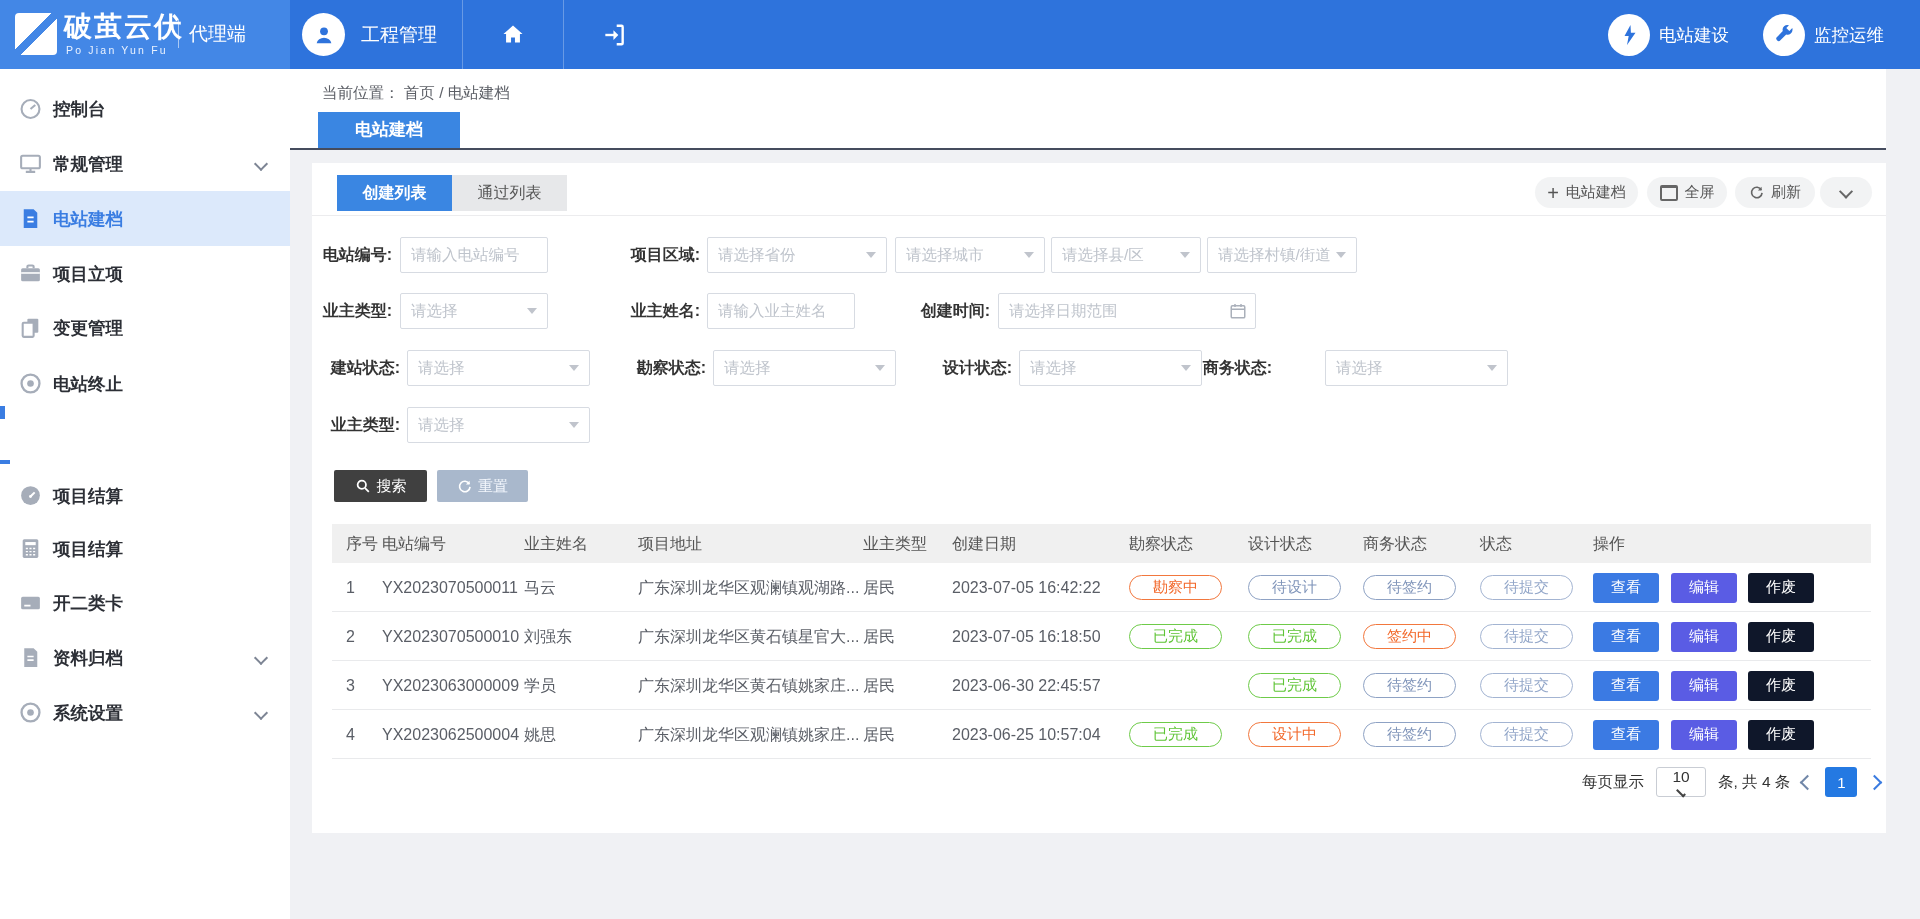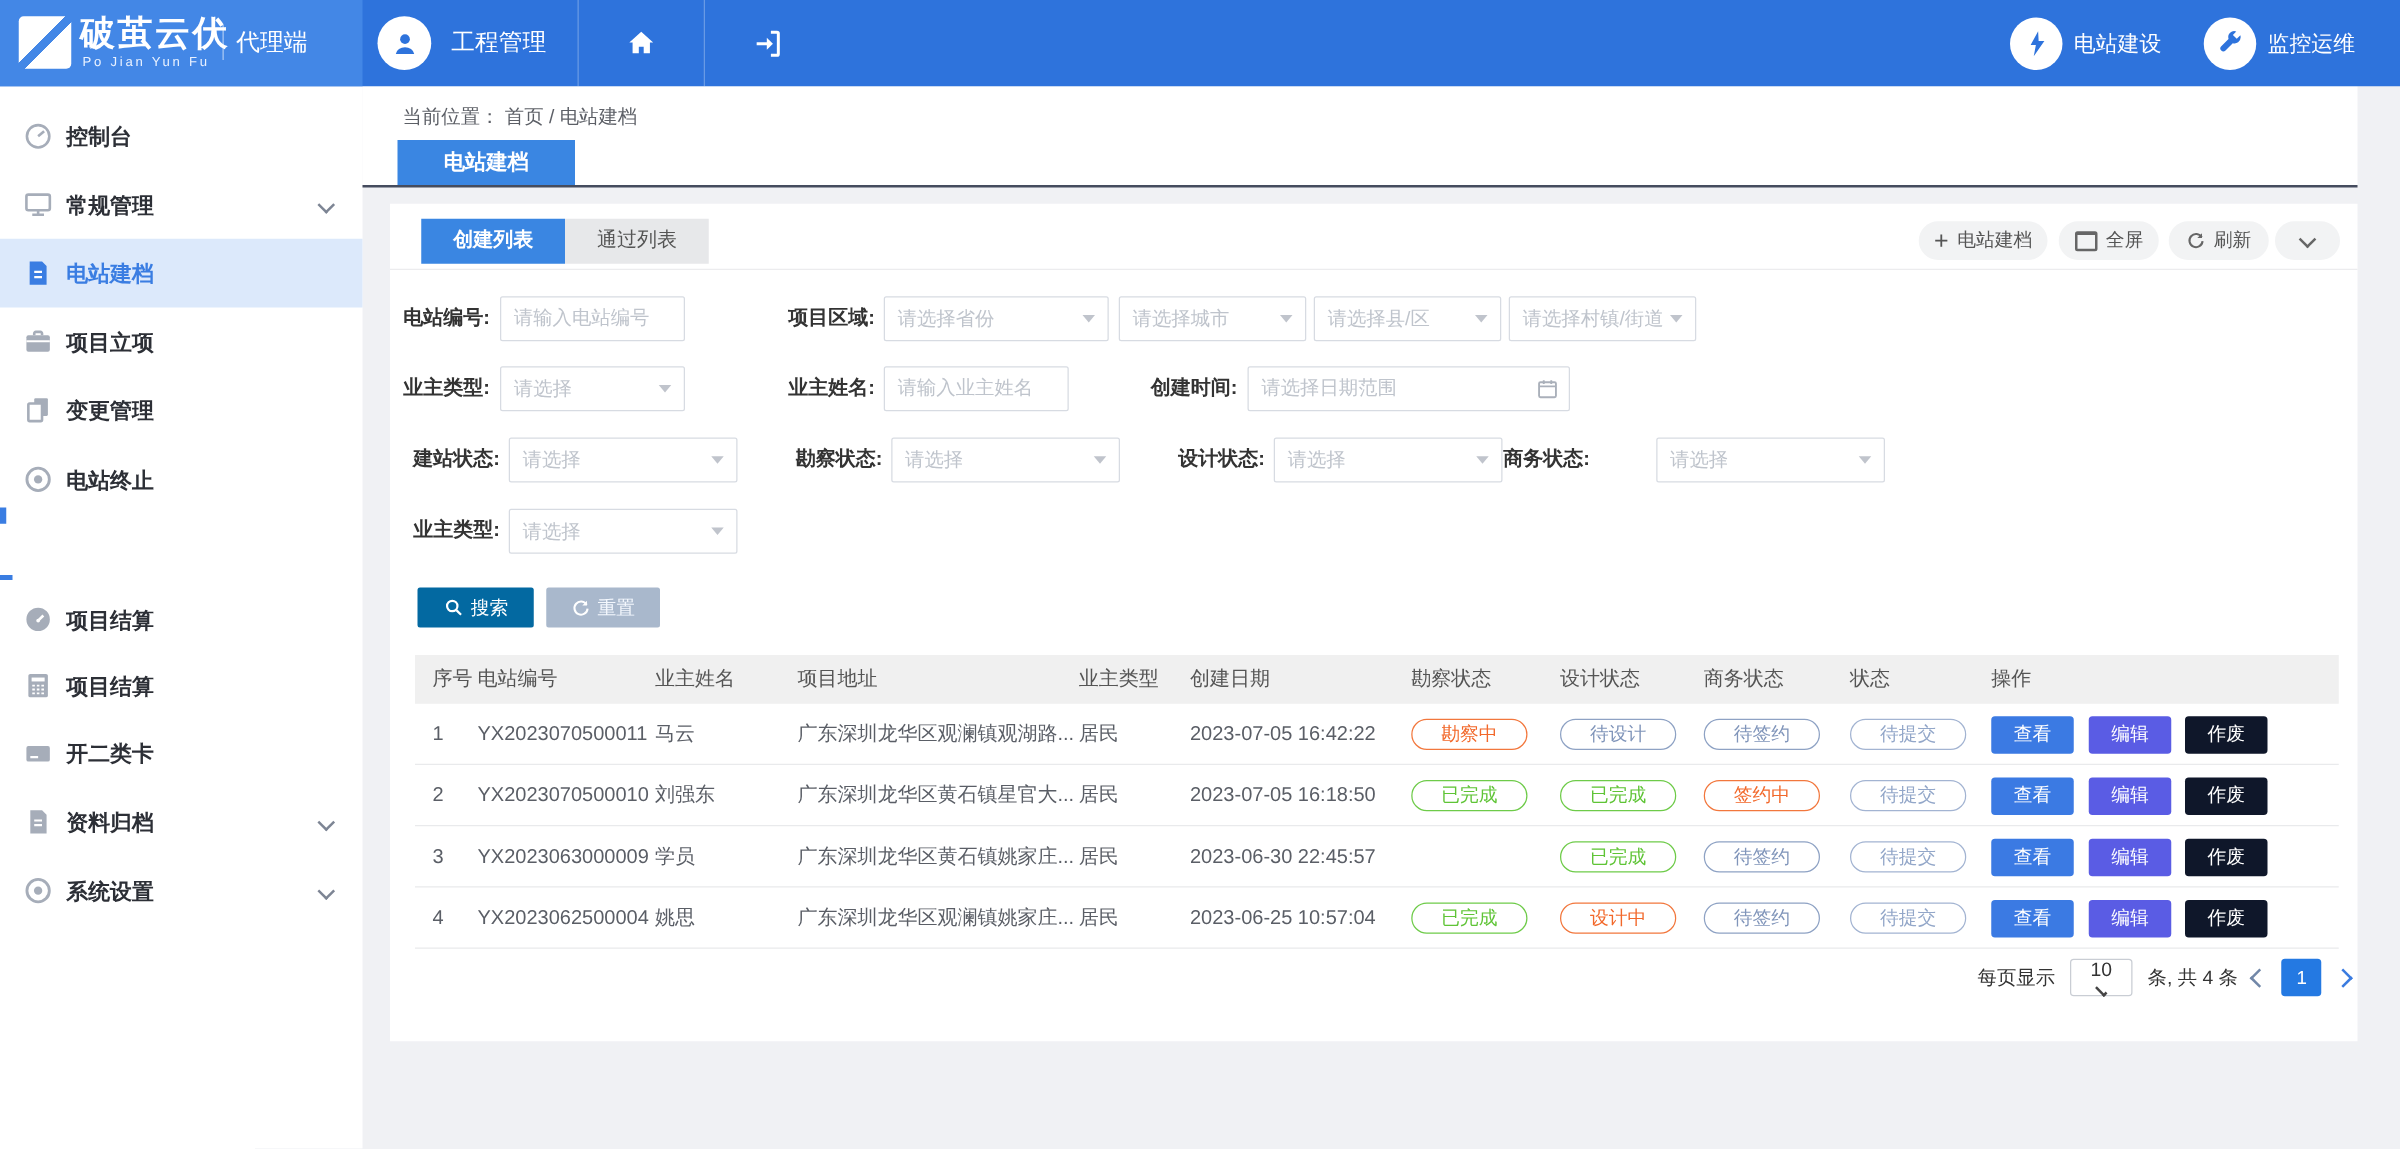--- a/index.html
+++ b/index.html
@@ -58,21 +58,21 @@
   .flabel{position:absolute;height:36px;line-height:36px;font-size:16px;font-weight:700;color:#333;text-align:right;white-space:nowrap;}
   .fld{position:absolute;height:36px;border:1px solid #d7dbe2;border-radius:2px;background:#fff;box-sizing:border-box;}
   .fld input{width:100%;height:100%;border:none;outline:none;background:transparent;padding:0 10px;font-size:15.5px;color:#333;font-family:inherit;box-sizing:border-box;}
   .fld input::placeholder{color:#bfc4cc;}
   .sel{display:flex;align-items:center;cursor:pointer;}
   .sel .ph{margin-left:10px;font-size:15.5px;color:#bfc4cc;white-space:nowrap;overflow:hidden;flex:1;}
   .tri{width:0;height:0;border-left:5px solid transparent;border-right:5px solid transparent;border-top:6px solid #c0c4cc;margin-right:10px;flex:none;}
   .calicon{position:absolute;right:8px;top:8px;}
 
   .btn{position:absolute;height:32px;border:none;border-radius:2px;color:#fff;font-size:15px;display:flex;align-items:center;justify-content:center;gap:6px;cursor:pointer;font-family:inherit;}
-  .btn.search{background:#0369a1;text-align:center;}
+  .btn.search{background:#404040;text-align:center;}
   .btn.reset{background:#a9b8cc;color:#f3f7fd;}
 
   
   .thead{position:absolute;left:20px;top:361px;width:1539px;height:39px;background:#f0f0f0;}
   .th{position:absolute;top:0;height:39px;line-height:39px;font-size:16px;color:#555;white-space:nowrap;}
   .trow{position:absolute;left:20px;width:1539px;height:49px;border-bottom:1px solid #e9eaec;box-sizing:border-box;}
   .td{position:absolute;top:0;height:49px;line-height:49px;font-size:16px;color:#5a5e66;white-space:nowrap;}
   .badge{position:absolute;top:12px;width:93px;height:25px;border:1.5px solid;border-radius:14px;font-size:15px;
     display:flex;align-items:center;justify-content:center;background:#fff;box-sizing:border-box;}
   .badge[data-variant="orange"]{color:#f2682a;border-color:#f2773d;}

